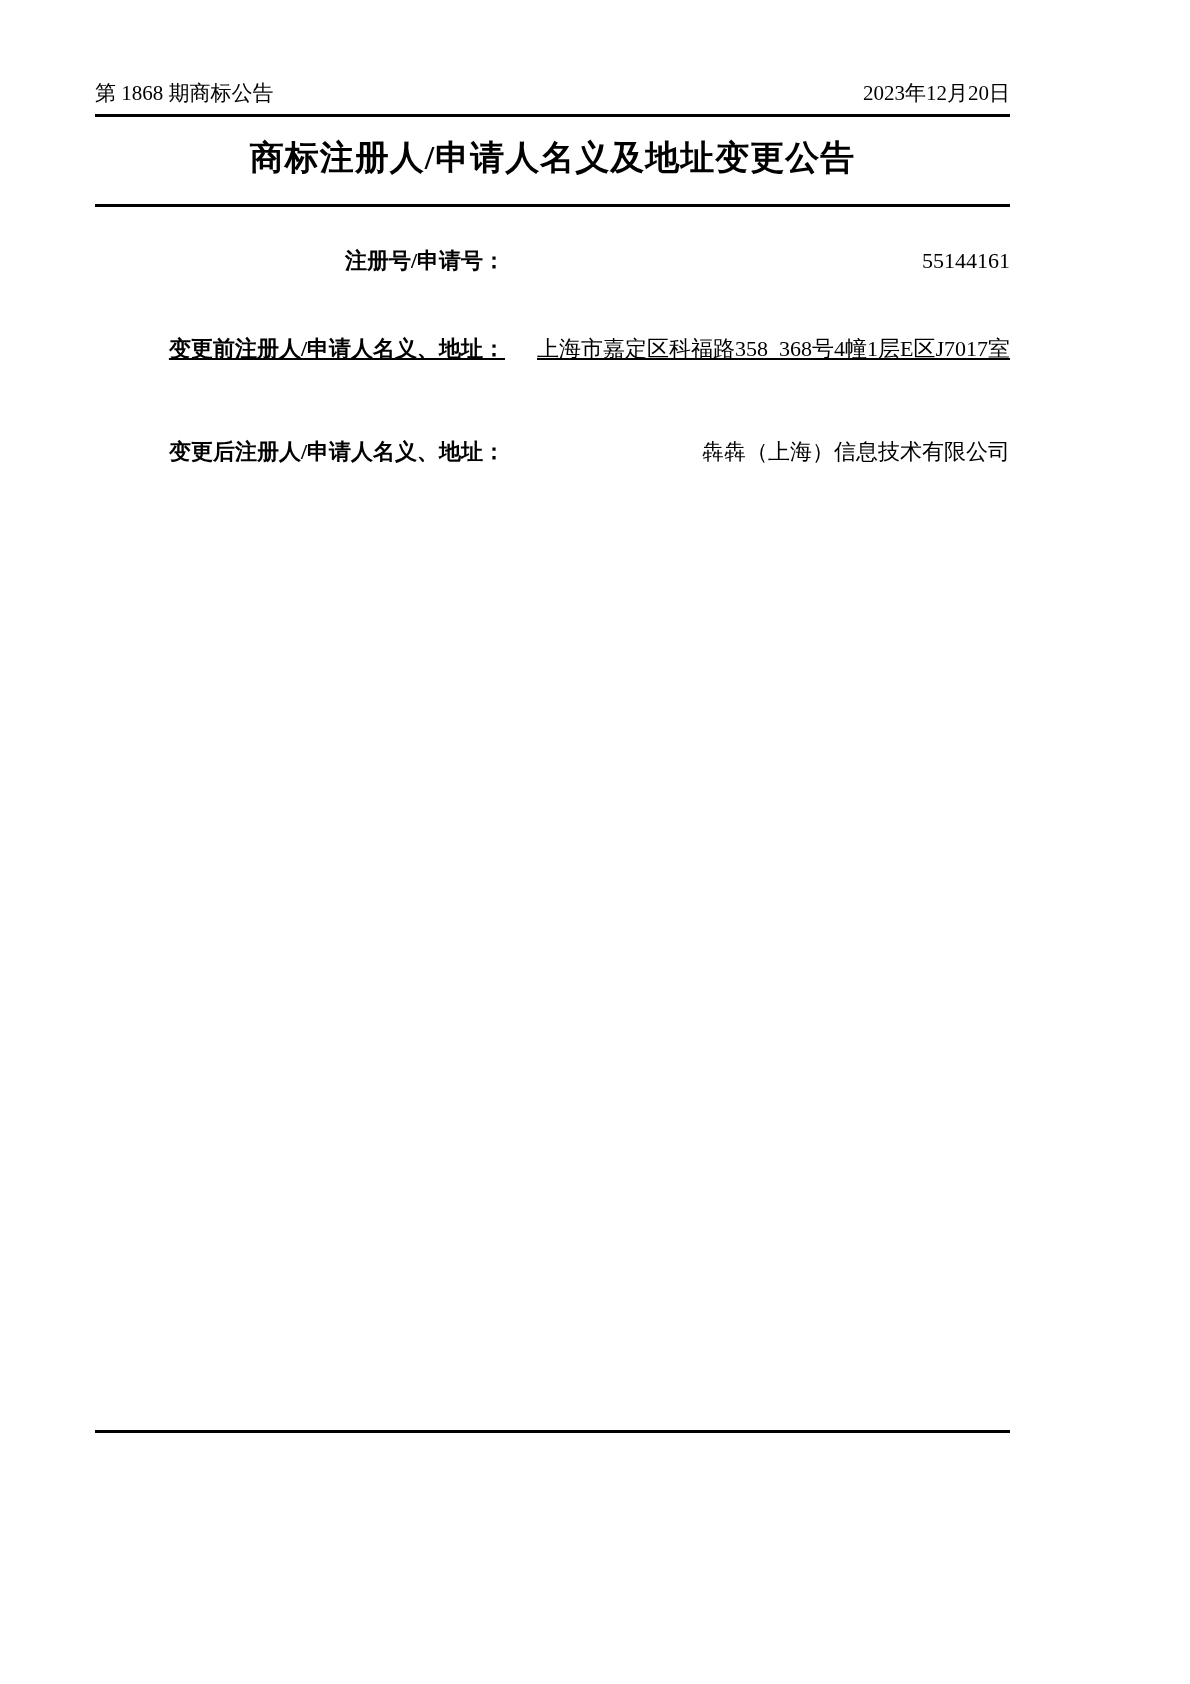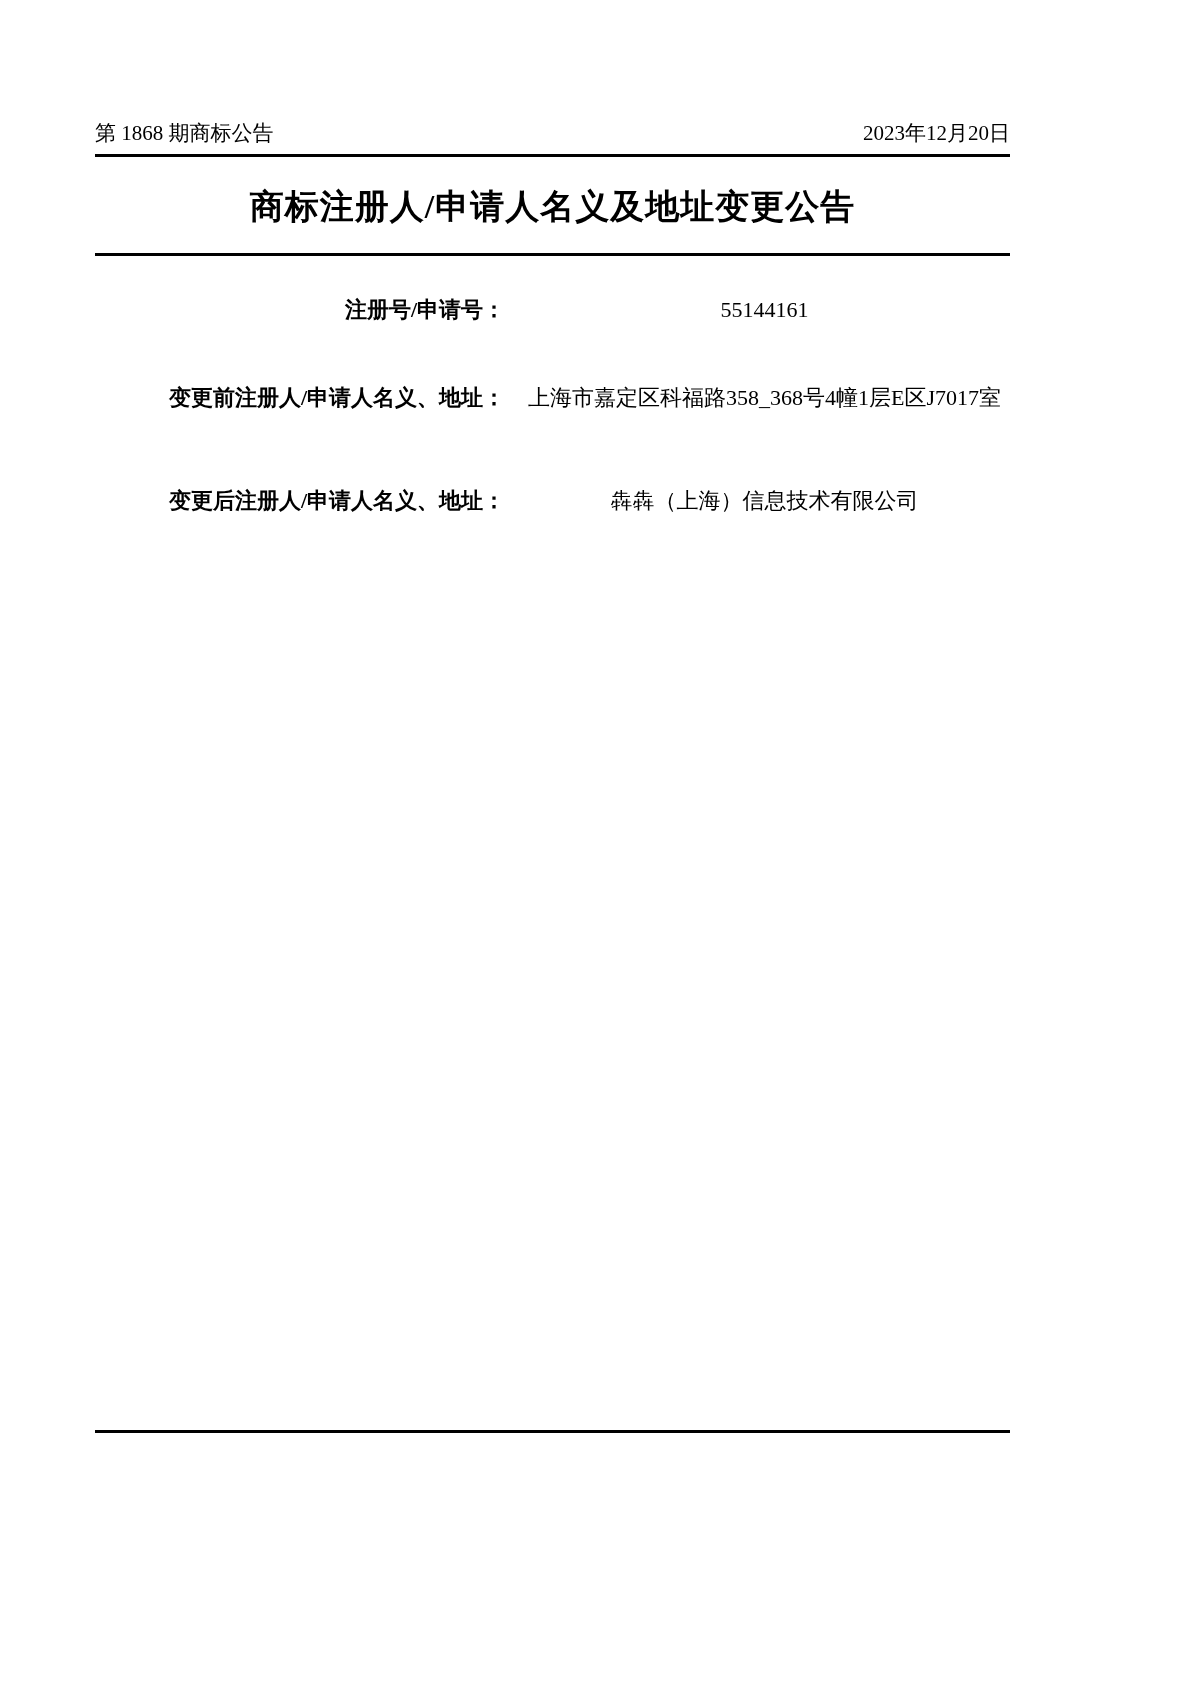--- a/index.html
+++ b/index.html
@@ -18,59 +18,59 @@
   .content {
     position: absolute;
     left: 95px;
     width: 915px;
     top: 0;
   }
   .header {
     display: flex;
     justify-content: space-between;
     align-items: baseline;
-    padding-top: 120px;
+    padding-top: 80px;
     font-size: 21px;
     line-height: 1.3;
   }
   .rule {
     border: none;
     border-top: 3px solid #000000;
     height: 0;
     width: 100%;
   }
   .rule-1 { margin-top: 7px; }
   .title {
     font-size: 34px;
     font-weight: bold;
     text-align: center;
     letter-spacing: 1px;
-    margin-top: 28px;
+    margin-top: 19px;
     line-height: 1.3;
   }
   .rule-2 { margin-top: 24px; }
   .fields {
     margin-top: 38px;
   }
   .field-row {
     display: grid;
     grid-template-columns: 410px 1fr;
     column-gap: 14px;
     font-size: 22px;
     line-height: 1.45;
     margin-bottom: 56px;
     margin-top: 8px;
   }
-  .field-row.row-pre { margin-bottom: 71px; }
+  .field-row.row-pre { margin-bottom: 71px; text-decoration: underline; }
   .field-label {
     font-weight: bold;
     text-align: right;
   }
   .field-value {
-    text-align: center;
+    text-align: right;
   }
   .bottom-rule {
     position: absolute;
     left: 95px;
     width: 915px;
     top: 1430px;
   }
 </style>
 </head>
 <body>

